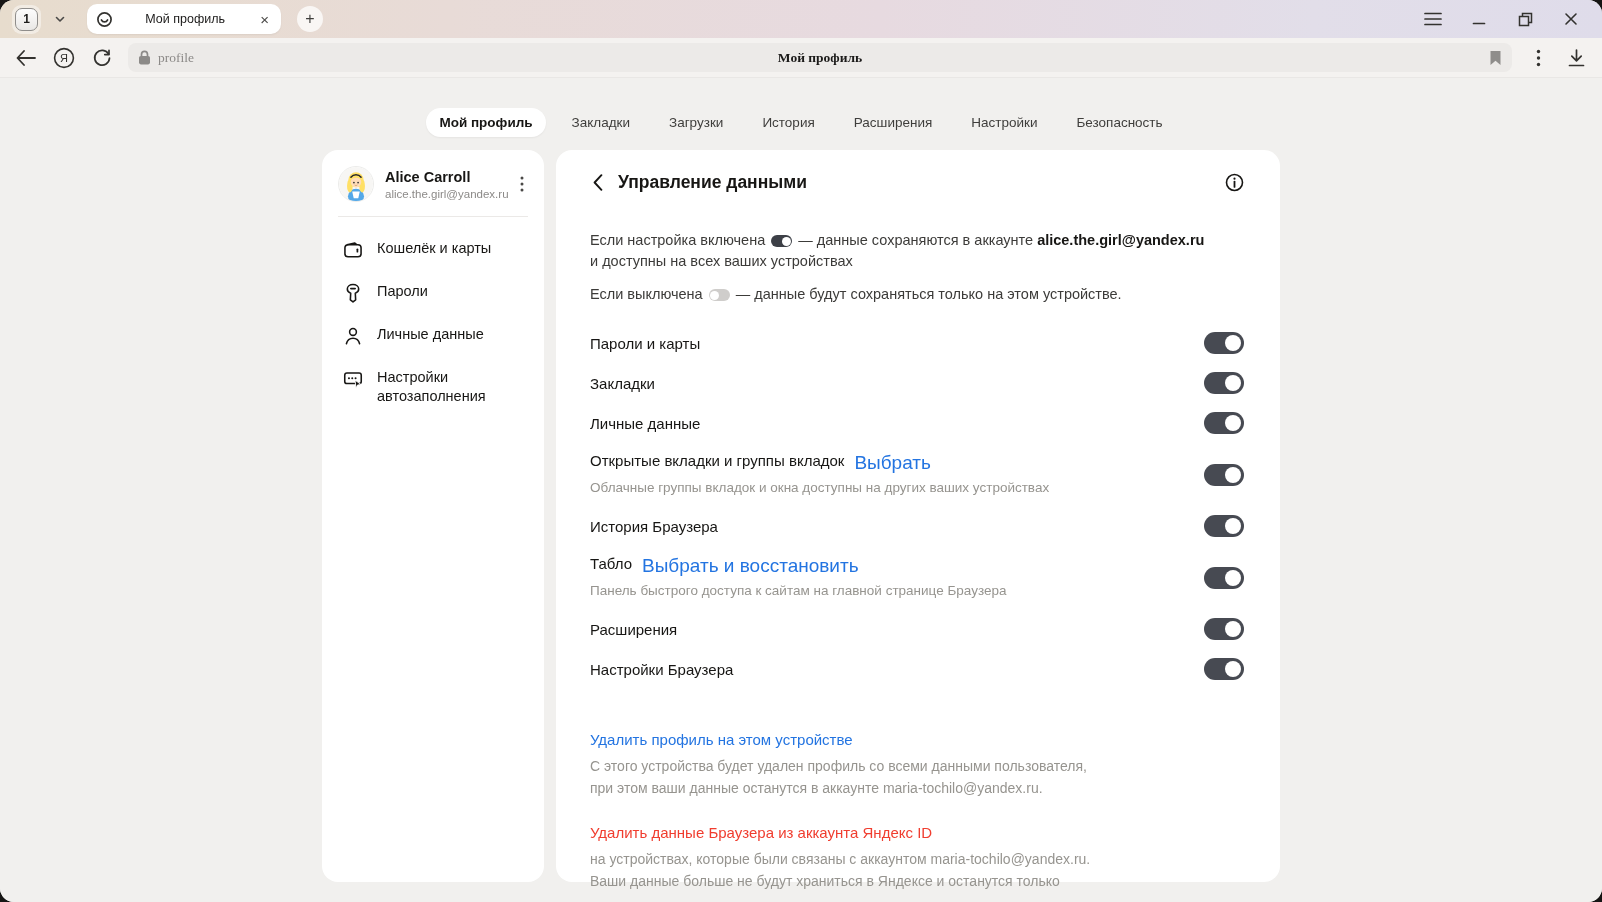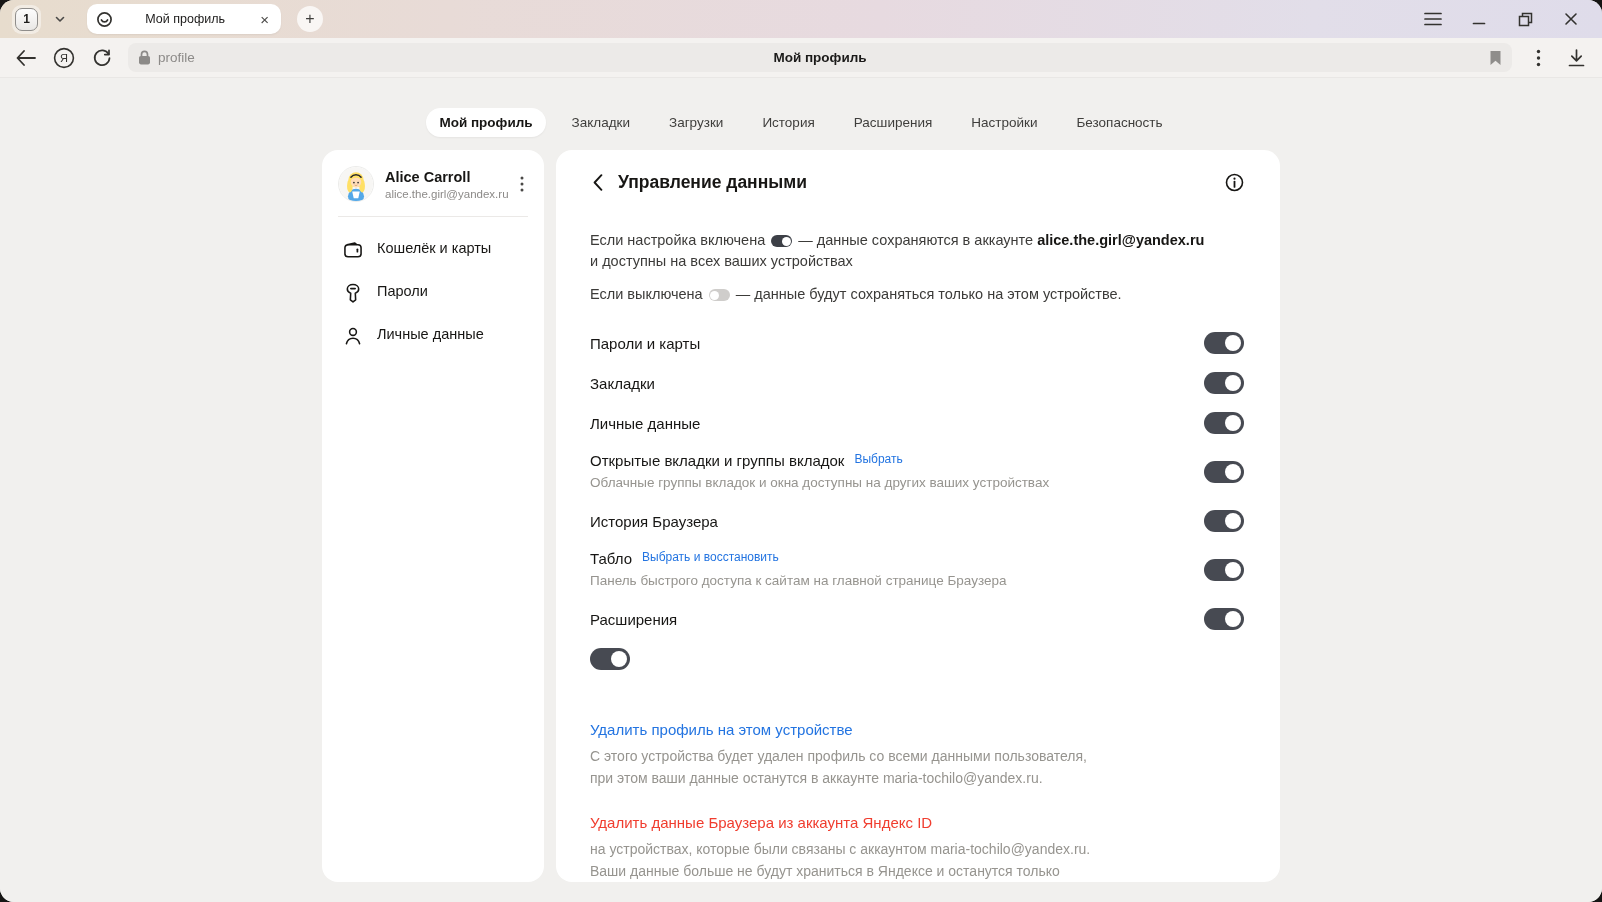--- a/index.html
+++ b/index.html
@@ -40,21 +40,21 @@
   .winctl .wbtn { width: 22px; height: 22px; display:flex; align-items:center; justify-content:center; }
   
   .toolbar {
     height: 40px; flex: 0 0 40px; background: #f4f2f0;
     display: flex; align-items: center; padding: 0 14px; gap: 14px;
     border-bottom: 1px solid #e9e7e5;
   }
   .tool-ic { width: 24px; height: 24px; display:flex; align-items:center; justify-content:center; flex:0 0 auto; }
   .url-field {
     flex: 1; height: 29px; background: #eceae8; border-radius: 8px;
-    display:flex; align-items:center; padding: 0 10px; gap: 7px; position: relative;
+    display:flex; align-items:center; padding: 0 10px; gap: 7px; position: relative; font-family: Liberation Serif, serif;
   }
   .url-left { display:flex; align-items:center; gap:7px; color:#8c8a88; font-size: 13.5px; }
   .url-title {
     position:absolute; left:50%; transform:translateX(-50%);
     font-size: 13.5px; font-weight: bold; color:#1b1a19; white-space:nowrap;
   }
   .url-bookmark { margin-left:auto; display:flex; align-items:center; }
   
   .content { flex: 1; background: #f1f0ee; display:flex; flex-direction:column; align-items:center; }
   .navtabs { margin-top: 30px; display:flex; align-items:center; gap: 13px; }
@@ -91,21 +91,21 @@
   .mini-toggle.on { background:#3d4047; }
   .mini-toggle.off { background:#cfcdcb; }
   .mini-toggle .mknob { position:absolute; top:1.5px; width: 9px; height: 9px; border-radius:50%; background:#fff; }
   .mini-toggle.on .mknob { right: 1.5px; }
   .mini-toggle.off .mknob { left: 1.5px; }
   .rows { margin-top: 27px; }
   .row { display:flex; align-items:center; margin-bottom: 18px; }
   .row-text { flex: 1; min-width: 0; }
   .row-line { display:flex; align-items:flex-start; gap: 10px; }
   .row-label { font-size: 15px; color:#171614; }
-  .row-link { font-size: 12px; color:#2374e1; }
+  .row-link { font-size: 19px; color:#2374e1; }
   .row-sub { margin-top: 5px; font-size: 13.5px; color:#96948f; line-height: 18px; }
   .toggle { width: 40px; height: 22px; border-radius: 11px; background:#474a52; position:relative; flex: 0 0 auto; }
   .toggle .knob { position:absolute; top: 3px; right: 3px; width: 16px; height: 16px; border-radius: 50%; background: #fff; }
   .danger-sec { margin-top: 8px; }
   .danger-block { margin-top: 25px; }
   .danger-link { font-size: 15px; display:inline-block; }
   .danger-link.blue { color:#2374e1; }
   .danger-link.red { color:#f03d2f; }
   .danger-desc { margin-top: 7px; font-size: 14px; color:#96948f; line-height: 21.5px; }
   .danger-desc span { display:block; }
@@ -266,20 +266,30 @@
             </svg>
           <span class="side-label">Пароли</span>
         </div>
         <div class="side-item">
           <svg width="22" height="22" viewBox="0 0 24 24">
               <circle cx="12" cy="7.6" r="3.7" fill="none" stroke="#171614" stroke-width="1.7"></circle>
               <path d="M4.8 20.5c.9-3.8 3.7-6 7.2-6s6.3 2.2 7.2 6" fill="none" stroke="#171614" stroke-width="1.7" stroke-linecap="round"></path>
             </svg>
           <span class="side-label">Личные данные</span>
         </div>
+        <div class="side-item">
+          <svg width="22" height="22" viewBox="0 0 24 24">
+              <rect x="3" y="5.5" width="18" height="11.5" rx="2.4" fill="none" stroke="#171614" stroke-width="1.7"></rect>
+              <circle cx="7.6" cy="11.2" r="1.1" fill="#171614"></circle>
+              <circle cx="11.2" cy="11.2" r="1.1" fill="#171614"></circle>
+              <circle cx="14.8" cy="11.2" r="1.1" fill="#171614"></circle>
+              <path d="M14.2 13.2l6.6 4.9-3.9.5-1.6 3.6z" fill="#171614" stroke="#fff" stroke-width="1"></path>
+            </svg>
+          <span class="side-label">Настройки автозаполнения</span>
+        </div>
       </div>
 
       <div class="card mainpanel">
 
         <div class="panel-head">
           <span class="back-btn">
             <svg width="10" height="17" viewBox="0 0 10 17">
                 <path d="M8.4 1.2L1.6 8.5l6.8 7.3" fill="none" stroke="#171614" stroke-width="1.9" stroke-linecap="round" stroke-linejoin="round"></path>
               </svg>
           </span>
@@ -386,20 +396,25 @@
                 <div class="row-line">
               <span class="row-label">Расширения</span>
             </div>
               </div>
             <div class="toggle">
                 <span class="knob"></span>
               </div>
           </div>
 
           <div class="row">
+            <div class="row-text">
+                <div class="row-line">
+              <span class="row-label">Настройки Браузера</span>
+            </div>
+              </div>
             <div class="toggle">
                 <span class="knob"></span>
               </div>
           </div>
 
         </div>
 
         <div class="divider danger-sec"></div>
 
         <div class="danger-block">

